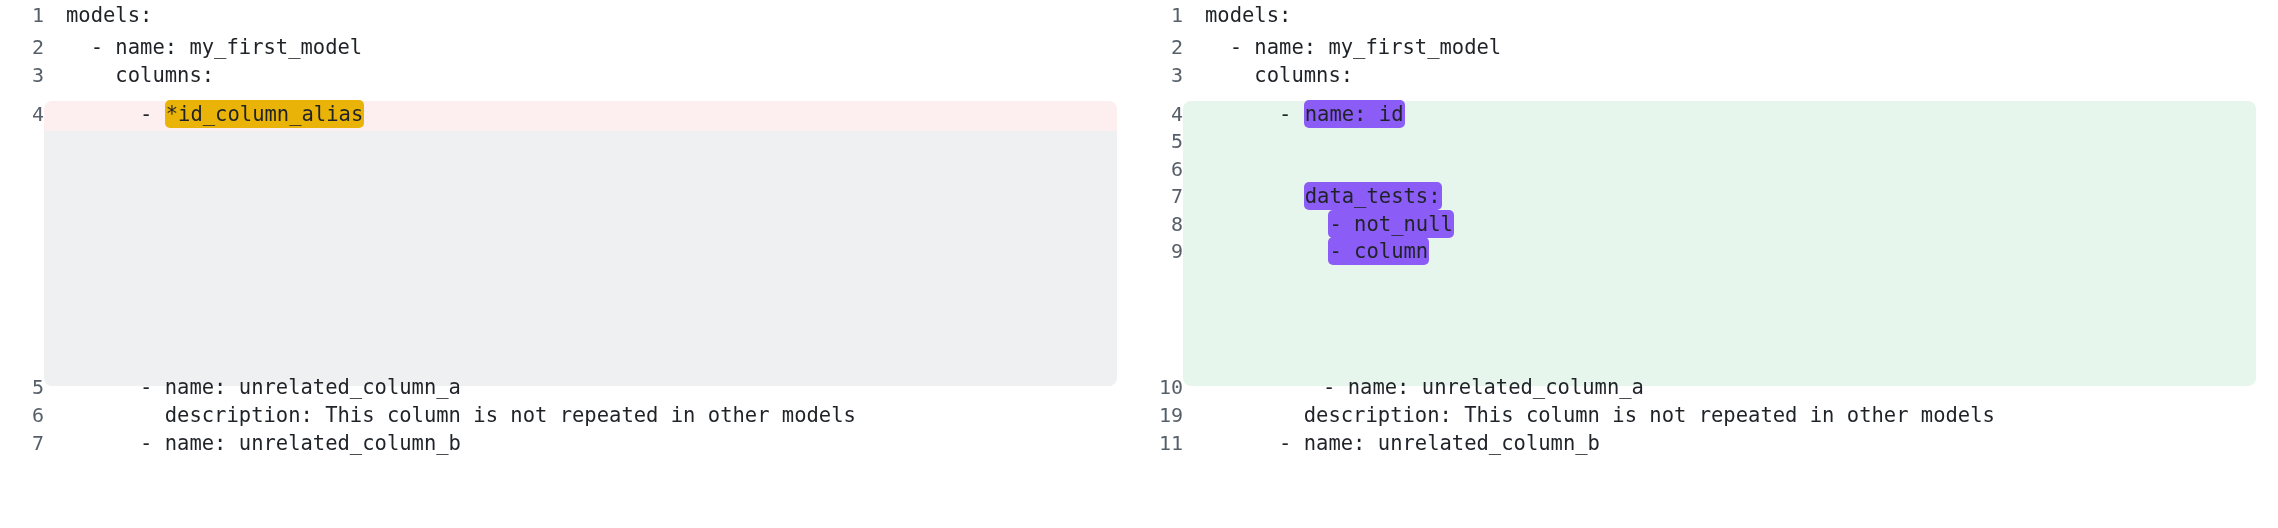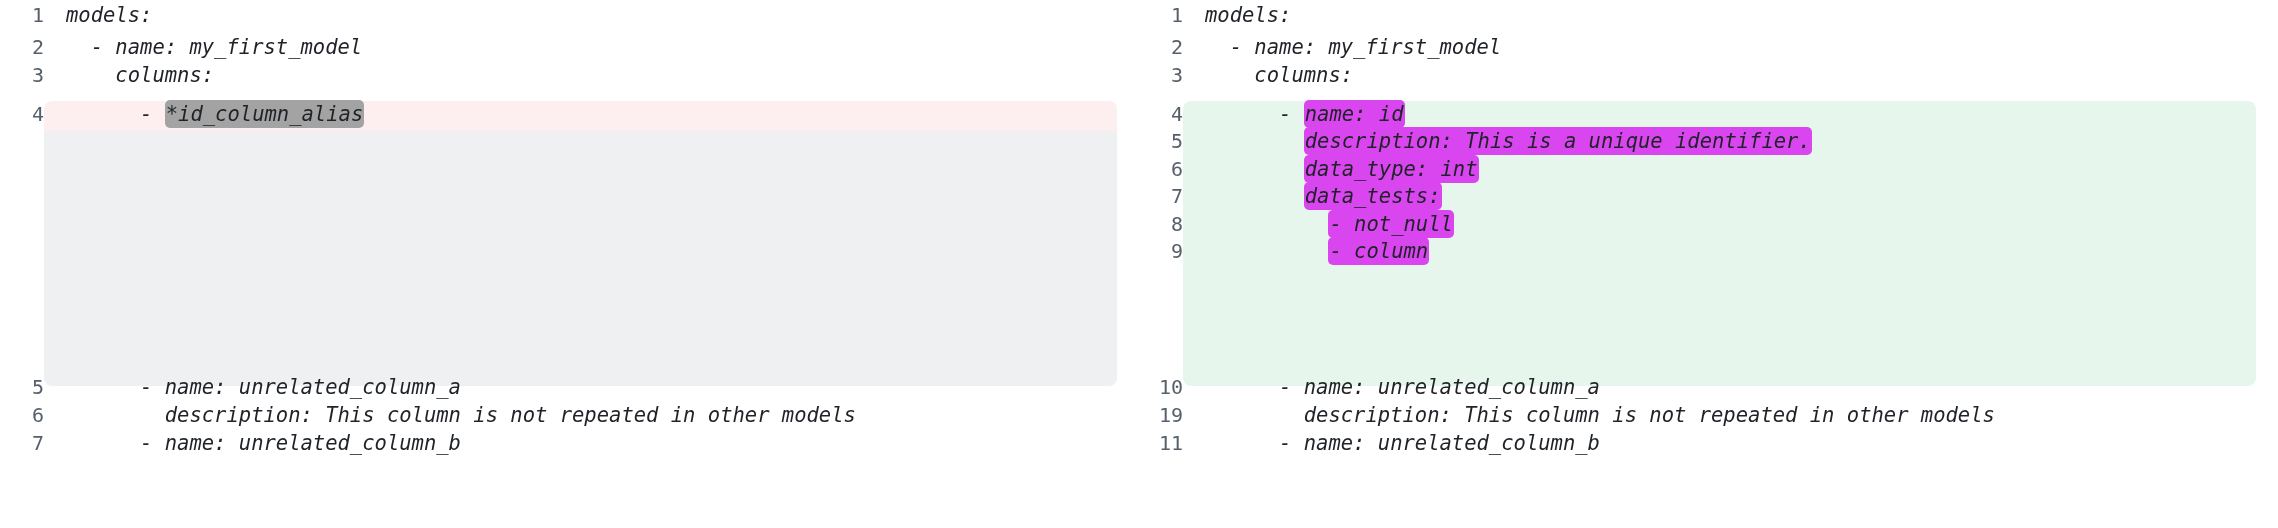--- a/index.html
+++ b/index.html
@@ -57,30 +57,29 @@
   }
 
   .code {
     flex: 1 1 auto;
     padding-left: 22px;
     font-size: 20.5px;
     line-height: 27px;
     color: #1f2328;
     white-space: pre;
     font-family: "DejaVu Sans Mono", "Liberation Mono", monospace;
-    font-style: italic;
   }
 
   .code .hl-del {
-    background: #a3a3a3;
+    background: #eab308;
     border-radius: 5px;
     padding: 2px 1px;
   }
   .code .hl-add {
-    background: #d946ef;
+    background: #8b5cf6;
     border-radius: 5px;
     padding: 2px 1px;
   }
 </style>
 </head>
 <body>
 
 <div class="diff">
 
   <div class="pane" id="pane-left">
@@ -135,39 +134,39 @@
         <div class="row" style="top: 62px;">
           <div class="gutter">3</div>
           <div class="code"><span>    columns:</span></div>
         </div>
         <div class="row" style="top: 101px;">
           <div class="gutter">4</div>
           <div class="code"><span>      - </span><span class="hl-add">name: id</span></div>
         </div>
         <div class="row" style="top: 128px;">
           <div class="gutter">5</div>
-          <div class="code"><span>        </span><span class="hl-add">description: This is a unique identifier.</span></div>
+          <div class="code"><span>        </span></div>
         </div>
         <div class="row" style="top: 156px;">
           <div class="gutter">6</div>
-          <div class="code"><span>        </span><span class="hl-add">data_type: int</span></div>
+          <div class="code"><span>        </span></div>
         </div>
         <div class="row" style="top: 183px;">
           <div class="gutter">7</div>
           <div class="code"><span>        </span><span class="hl-add">data_tests:</span></div>
         </div>
         <div class="row" style="top: 211px;">
           <div class="gutter">8</div>
           <div class="code"><span>          </span><span class="hl-add">- not_null</span></div>
         </div>
         <div class="row" style="top: 238px;">
           <div class="gutter">9</div>
           <div class="code"><span>          </span><span class="hl-add">- column</span></div>
         </div>
-        <div class="row" style="top: 374px;">
+        <div class="row" style="top: 374px; gap: 44px;">
           <div class="gutter">10</div>
           <div class="code"><span>      - name: unrelated_column_a</span></div>
         </div>
         <div class="row" style="top: 402px;">
           <div class="gutter">19</div>
           <div class="code"><span>        description: This column is not repeated in other models</span></div>
         </div>
         <div class="row" style="top: 430px;">
           <div class="gutter">11</div>
           <div class="code"><span>      - name: unrelated_column_b</span></div>

